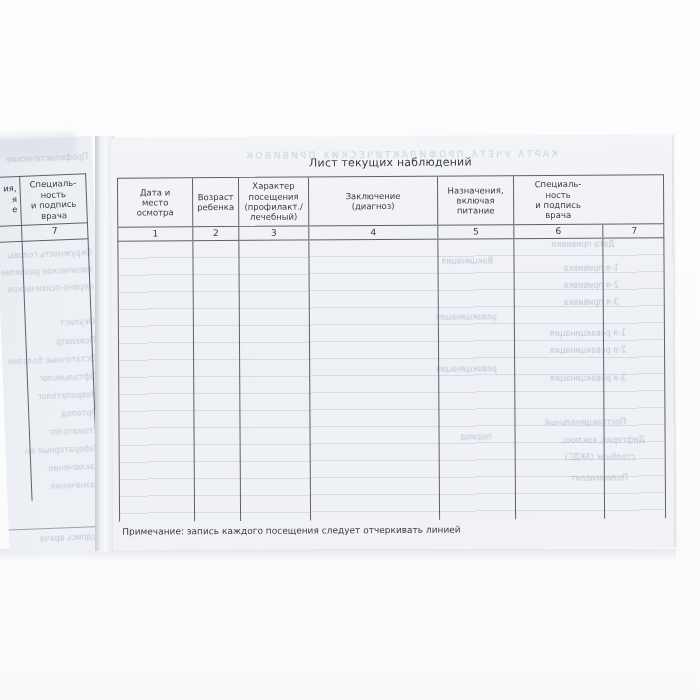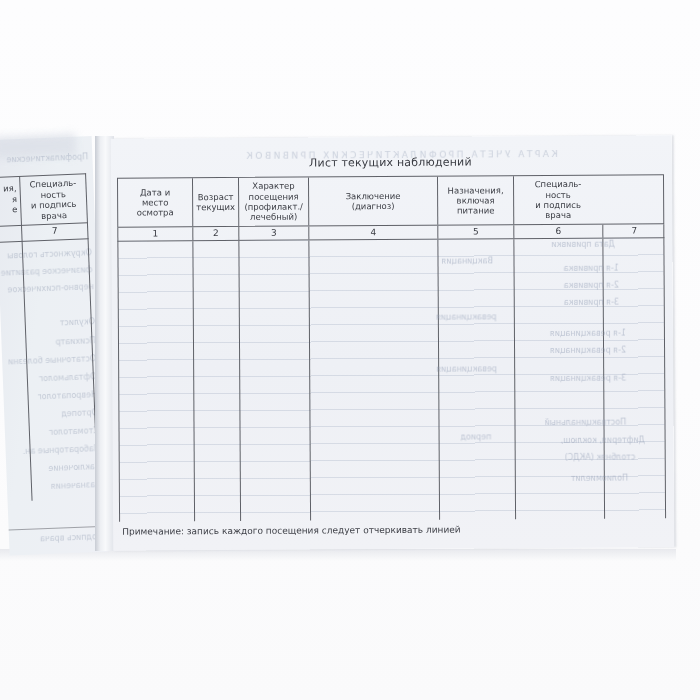--- a/index.html
+++ b/index.html
@@ -118,21 +118,21 @@
 
     <div class="bleed-title">КАРТА УЧЕТА ПРОФИЛАКТИЧЕСКИХ ПРИВИВОК</div>
 
     <div class="page-title">Лист текущих наблюдений</div>
 
     <div class="tbl">
       <div class="tr tr-head">
         <div class="th">Дата и место
 осмотра</div>
         <div class="th">Возраст
-текущих</div>
+ребенка</div>
         <div class="th">Характер
 посещения
 (профилакт./
 лечебный)</div>
         <div class="th">Заключение
 (диагноз)</div>
         <div class="th">Назначения,
 включая
 питание</div>
         <div class="th">Специаль-

